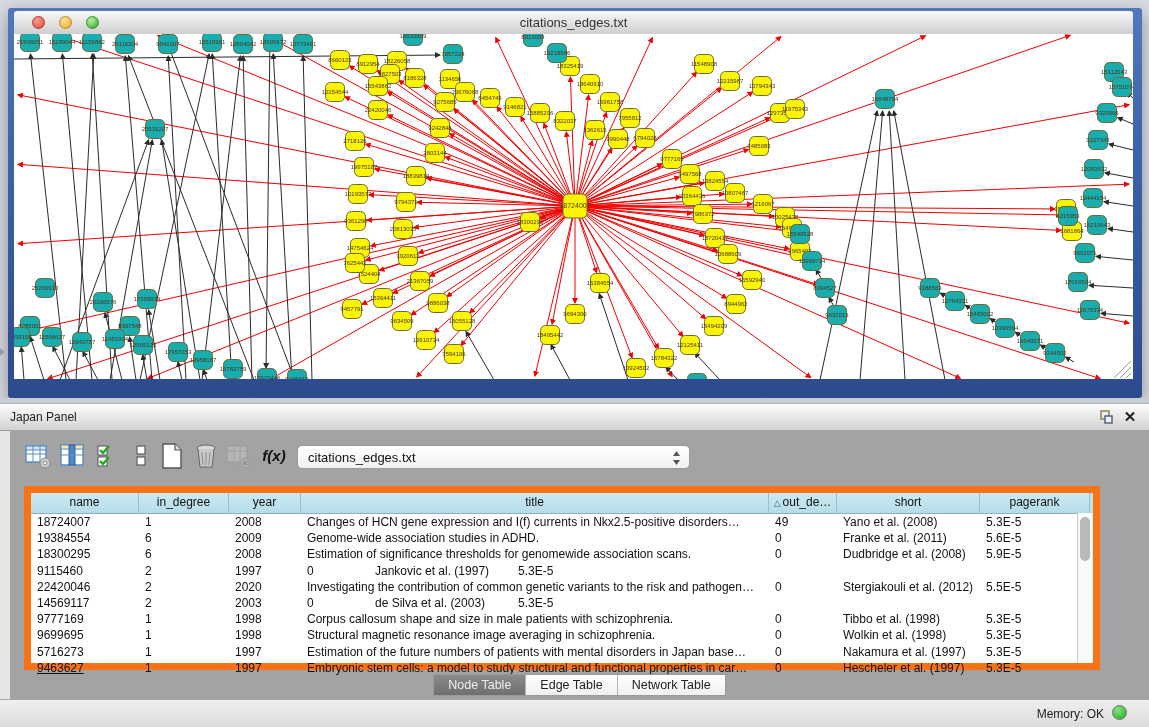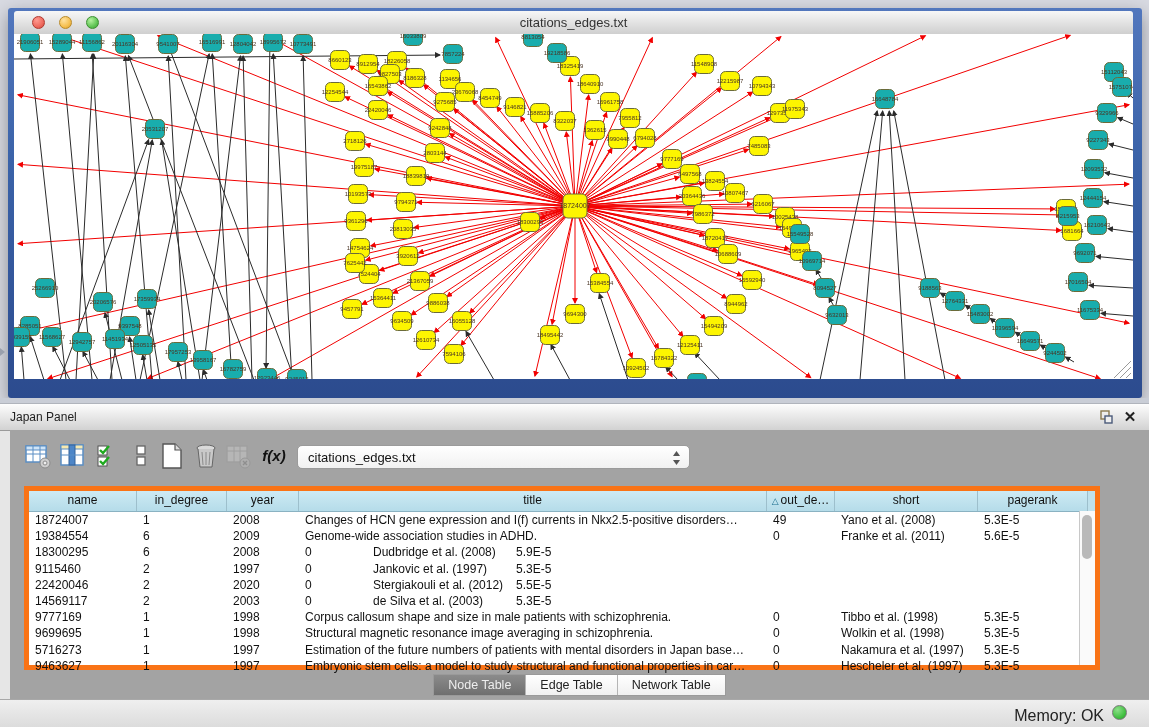--- a/index.html
+++ b/index.html
@@ -32,40 +32,40 @@
 
   
   .toolbar{position:absolute;left:10px;top:12px;height:32px;right:10px;}
   .tbtn{position:absolute;top:0;width:28px;height:28px;}
   .combo{position:absolute;left:277px;top:3px;width:393px;height:24px;background:linear-gradient(#ffffff,#f1f1f1);
     border:1px solid #9b9b9b;border-radius:5px;box-sizing:border-box;}
   .combo-text{position:absolute;left:10px;top:4px;font-size:13px;color:#111;}
   .combo-arrows{position:absolute;right:8px;top:3px;width:9px;height:18px;}
 
   
-  .table-wrap{position:absolute;left:14px;top:56px;width:1076px;height:184px;background:#fff;border:5px solid #f97316;box-sizing:border-box;}
+  .table-wrap{position:absolute;left:14px;top:56px;width:1076px;height:184px;background:#fff;border:7px solid #f97316;box-sizing:border-box;}
   .thead{display:flex;height:20px;background:#bfe1ec;border-bottom:1px solid #8ab2c2;}
   .th{box-sizing:border-box;border-right:1px solid #9dbfcc;font-size:12px;color:#111;text-align:center;line-height:19px;
       overflow:hidden;white-space:nowrap;background:linear-gradient(#cdeaf4,#b5dce9);}
   .sort-tri{color:#1b6e8e;font-size:9px;margin-right:2px;}
   .trow{display:flex;height:16.2px;}
   .td{box-sizing:border-box;padding-left:6px;font-size:12px;color:#111;line-height:16px;overflow:hidden;white-space:nowrap;}
   .vscroll{position:absolute;right:0;top:20px;bottom:0;width:15px;background:#fafafa;border-left:1px solid #c8c8c8;}
   .vthumb{position:absolute;left:2px;top:4px;width:10px;height:44px;border-radius:5px;background:#b9b9b9;}
 
   
   .tabbar{position:absolute;left:0;right:0;top:244px;height:24px;text-align:center;}
   .seg{display:inline-flex;border:1px solid #9a9a9a;border-radius:0;overflow:hidden;background:#fff;}
   .seg-item{padding:3px 14px;font-size:12.5px;color:#222;border-right:1px solid #b5b5b5;background:linear-gradient(#ffffff,#f0f0f0);}
   .seg-item:last-child{border-right:none;}
   .seg-item.sel{background:linear-gradient(#8b8b8b,#6f6f6f);color:#eee;}
 
   
   .statusbar{position:absolute;left:0;right:0;bottom:0;height:27px;background:linear-gradient(#efefef,#dcdcdc);border-top:1px solid #a8a8a8;}
-  .mem-text{position:absolute;right:45px;top:7px;font-size:16px;color:#222;}
+  .mem-text{position:absolute;right:45px;top:7px;font-size:12px;color:#222;}
   .mem-dot{position:absolute;right:22px;top:5px;width:15px;height:15px;border-radius:50%;
     background:radial-gradient(circle at 35% 30%,#8ee08a,#3fbf3f 65%,#2e9a2e);border:1px solid #777;box-sizing:border-box;}
 
   
   .edge-handle{position:absolute;left:0px;top:348px;width:0;height:0;border-top:4px solid transparent;border-bottom:4px solid transparent;border-left:5px solid #9aa0ad;}
 </style>
 </head>
 <body>
 
 <div class="net-window">
@@ -872,36 +872,38 @@
             <div class="td" style="width: 72px;">2009</div>
             <div class="td" style="width: 468px;">Genome-wide association studies in ADHD.</div>
             <div class="td" style="width: 68px;">0</div>
             <div class="td" style="width: 143px;">Franke et al. (2011)</div>
             <div class="td" style="width: 110px;">5.6E-5</div>
           </div>
           <div class="trow">
             <div class="td" style="width: 108px;">18300295</div>
             <div class="td" style="width: 90px;">6</div>
             <div class="td" style="width: 72px;">2008</div>
+            <div class="td" style="width: 468px;">Estimation of significance thresholds for genomewide association scans.</div>
             <div class="td" style="width: 68px;">0</div>
             <div class="td" style="width: 143px;">Dudbridge et al. (2008)</div>
             <div class="td" style="width: 110px;">5.9E-5</div>
           </div>
           <div class="trow">
             <div class="td" style="width: 108px;">9115460</div>
             <div class="td" style="width: 90px;">2</div>
             <div class="td" style="width: 72px;">1997</div>
             <div class="td" style="width: 68px;">0</div>
             <div class="td" style="width: 143px;">Jankovic et al. (1997)</div>
             <div class="td" style="width: 110px;">5.3E-5</div>
           </div>
           <div class="trow">
             <div class="td" style="width: 108px;">22420046</div>
             <div class="td" style="width: 90px;">2</div>
             <div class="td" style="width: 72px;">2020</div>
+            <div class="td" style="width: 468px;">Investigating the contribution of common genetic variants to the risk and pathogen…</div>
             <div class="td" style="width: 68px;">0</div>
             <div class="td" style="width: 143px;">Stergiakouli et al. (2012)</div>
             <div class="td" style="width: 110px;">5.5E-5</div>
           </div>
           <div class="trow">
             <div class="td" style="width: 108px;">14569117</div>
             <div class="td" style="width: 90px;">2</div>
             <div class="td" style="width: 72px;">2003</div>
             <div class="td" style="width: 68px;">0</div>
             <div class="td" style="width: 143px;">de Silva et al. (2003)</div>
@@ -928,21 +930,21 @@
           <div class="trow">
             <div class="td" style="width: 108px;">5716273</div>
             <div class="td" style="width: 90px;">1</div>
             <div class="td" style="width: 72px;">1997</div>
             <div class="td" style="width: 468px;">Estimation of the future numbers of patients with mental disorders in Japan base…</div>
             <div class="td" style="width: 68px;">0</div>
             <div class="td" style="width: 143px;">Nakamura et al. (1997)</div>
             <div class="td" style="width: 110px;">5.3E-5</div>
           </div>
           <div class="trow">
-            <div class="td" style="width: 108px;">9463627</div>
+            <div class="td" style="width: 108px; text-decoration: underline;">9463627</div>
             <div class="td" style="width: 90px;">1</div>
             <div class="td" style="width: 72px;">1997</div>
             <div class="td" style="width: 468px;">Embryonic stem cells: a model to study structural and functional properties in car…</div>
             <div class="td" style="width: 68px;">0</div>
             <div class="td" style="width: 143px;">Hescheler et al. (1997)</div>
             <div class="td" style="width: 110px;">5.3E-5</div>
           </div>
         </div>
       <div class="vscroll">
         <div class="vthumb"></div>

